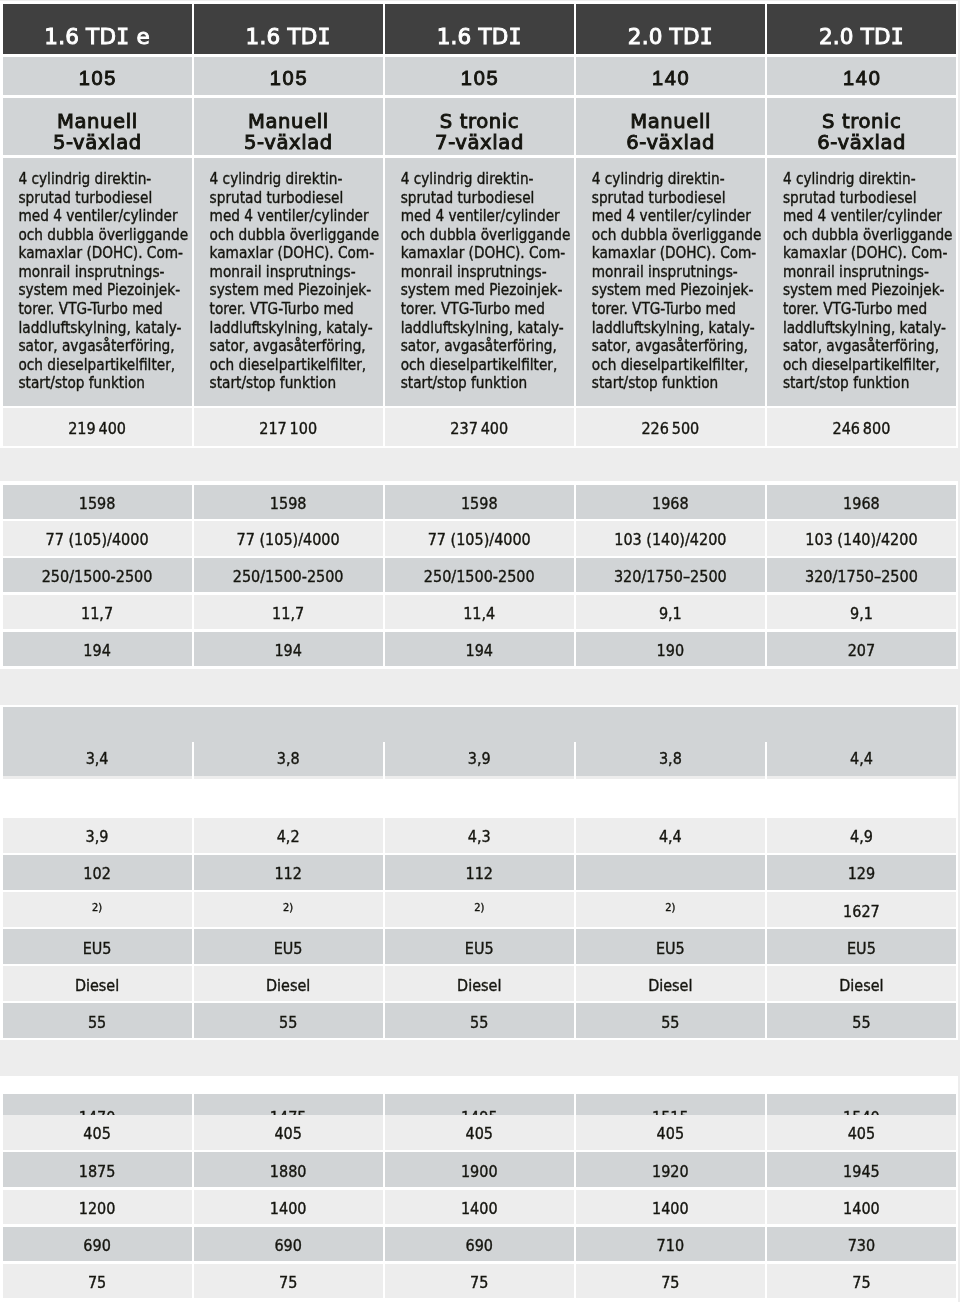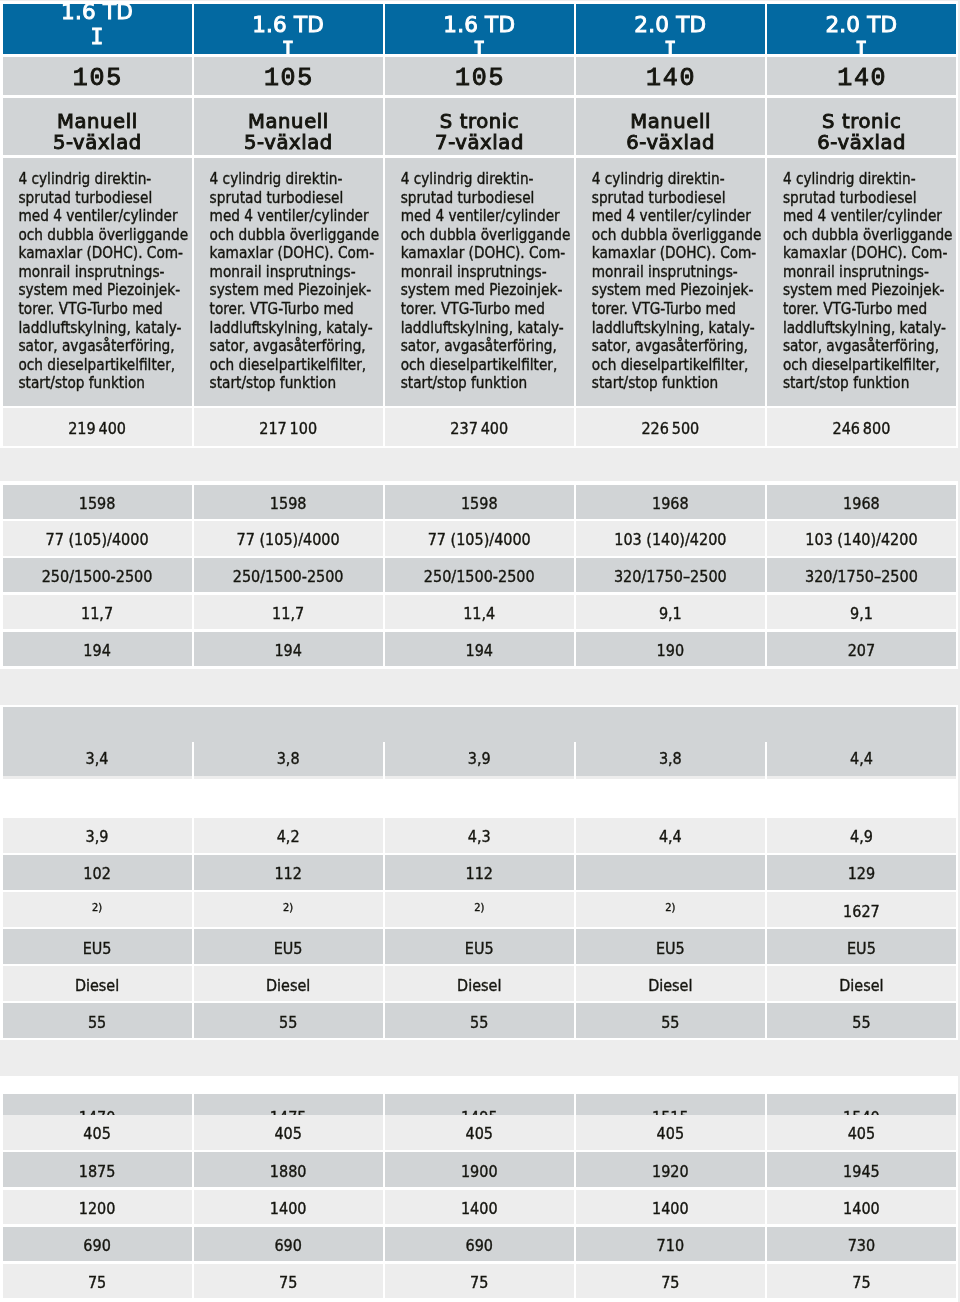--- a/index.html
+++ b/index.html
@@ -15,28 +15,28 @@
   }
   .sheet{position:relative;width:960px;height:1302px;overflow:hidden;background:#ffffff;}
   .filler{position:absolute;left:0;width:960px;background:#ededed;}
   .edge{position:absolute;top:0;height:1302px;background:#ededed;}
 
   .band{position:absolute;left:2.5px;width:953.5px;display:flex;}
   .band > .cell{flex:1 1 0;box-sizing:border-box;margin-right:2px;white-space:nowrap;
       display:flex;align-items:center;justify-content:center;text-align:center;overflow:hidden;}
   .band > .cell:last-child{margin-right:0;}
 
-  .hdr .cell{white-space:pre;background:#0369a1;color:#ffffff;font-family:"DejaVu Sans",sans-serif;font-stretch:normal;font-size:21.5px;padding-top:16px;box-sizing:border-box;-webkit-text-stroke:0.95px #ffffff;letter-spacing:0.2px;flex-direction:column;}
+  .hdr .cell{white-space:pre;background:#404040;color:#ffffff;font-family:"DejaVu Sans",sans-serif;font-stretch:normal;font-size:21.5px;padding-top:16px;box-sizing:border-box;-webkit-text-stroke:0.95px #ffffff;letter-spacing:0.2px;}
   .light .cell{background:#ededed;}
   .dark  .cell{background:#d1d4d6;}
 
   .desc .cell{align-items:flex-start;justify-content:flex-start;text-align:left;
       padding:12px 4px 19px 16px;font-size:15.2px;line-height:18.57px;background:#d1d4d6;}
   .rowtext{font-size:16px;padding-top:3px;box-sizing:border-box;}
-  .bold18{font-family:Liberation Mono, monospace;font-stretch:normal;font-size:25px;-webkit-text-stroke:0.9px #15150f;letter-spacing:1.7px;text-indent:1.7px;padding-top:6px;box-sizing:border-box;}
+  .bold18{font-family:Liberation Sans, sans-serif;font-stretch:normal;font-size:20px;-webkit-text-stroke:0.9px #15150f;letter-spacing:1.7px;text-indent:1.7px;padding-top:6px;box-sizing:border-box;}
   .g2{font-family:"DejaVu Sans",sans-serif;font-stretch:normal;line-height:21.3px;font-size:19.6px;-webkit-text-stroke:0.95px #15150f;letter-spacing:0.6px;text-indent:0.6px;flex-direction:column;padding-top:12px;box-sizing:border-box;}
   .small{font-size:11px;padding-top:0;padding-bottom:4px;}
   .serif-i{font-family:"DejaVu Sans Mono",monospace;font-stretch:normal;}
 </style>
 </head>
 <body>
 
 <div class="sheet" id="sheet">
     <div class="filler" style="top: 0px; height: 1.2px;"></div>
     <div class="filler" style="top: 447.7px; height: 33.8px;"></div>
@@ -197,21 +197,21 @@
     <div class="band dark" style="top: 707px; height: 34.5px;">
       <div class="cell" style="flex: 1 1 100%; margin-right: 0px;"></div>
     </div>
     <div class="band light" style="top: 744.05px; height: 34.5px; justify-content: space-between;">
       <div class="cell rowtext">4,8</div>
       <div class="cell rowtext">5,1</div>
       <div class="cell rowtext">4,9</div>
       <div class="cell rowtext">5,5</div>
       <div class="cell rowtext">5,8</div>
     </div>
-    <div class="band dark" style="top: 737px; height: 39px;">
+    <div class="band dark" style="top: 737px; height: 39px; justify-content: flex-end;">
       <div class="cell rowtext">3,4</div>
       <div class="cell rowtext">3,8</div>
       <div class="cell rowtext">3,9</div>
       <div class="cell rowtext">3,8</div>
       <div class="cell rowtext">4,4</div>
     </div>
     <div class="band light" style="top: 818.15px; height: 34.5px;">
       <div class="cell rowtext">3,9</div>
       <div class="cell rowtext">4,2</div>
       <div class="cell rowtext">4,3</div>

